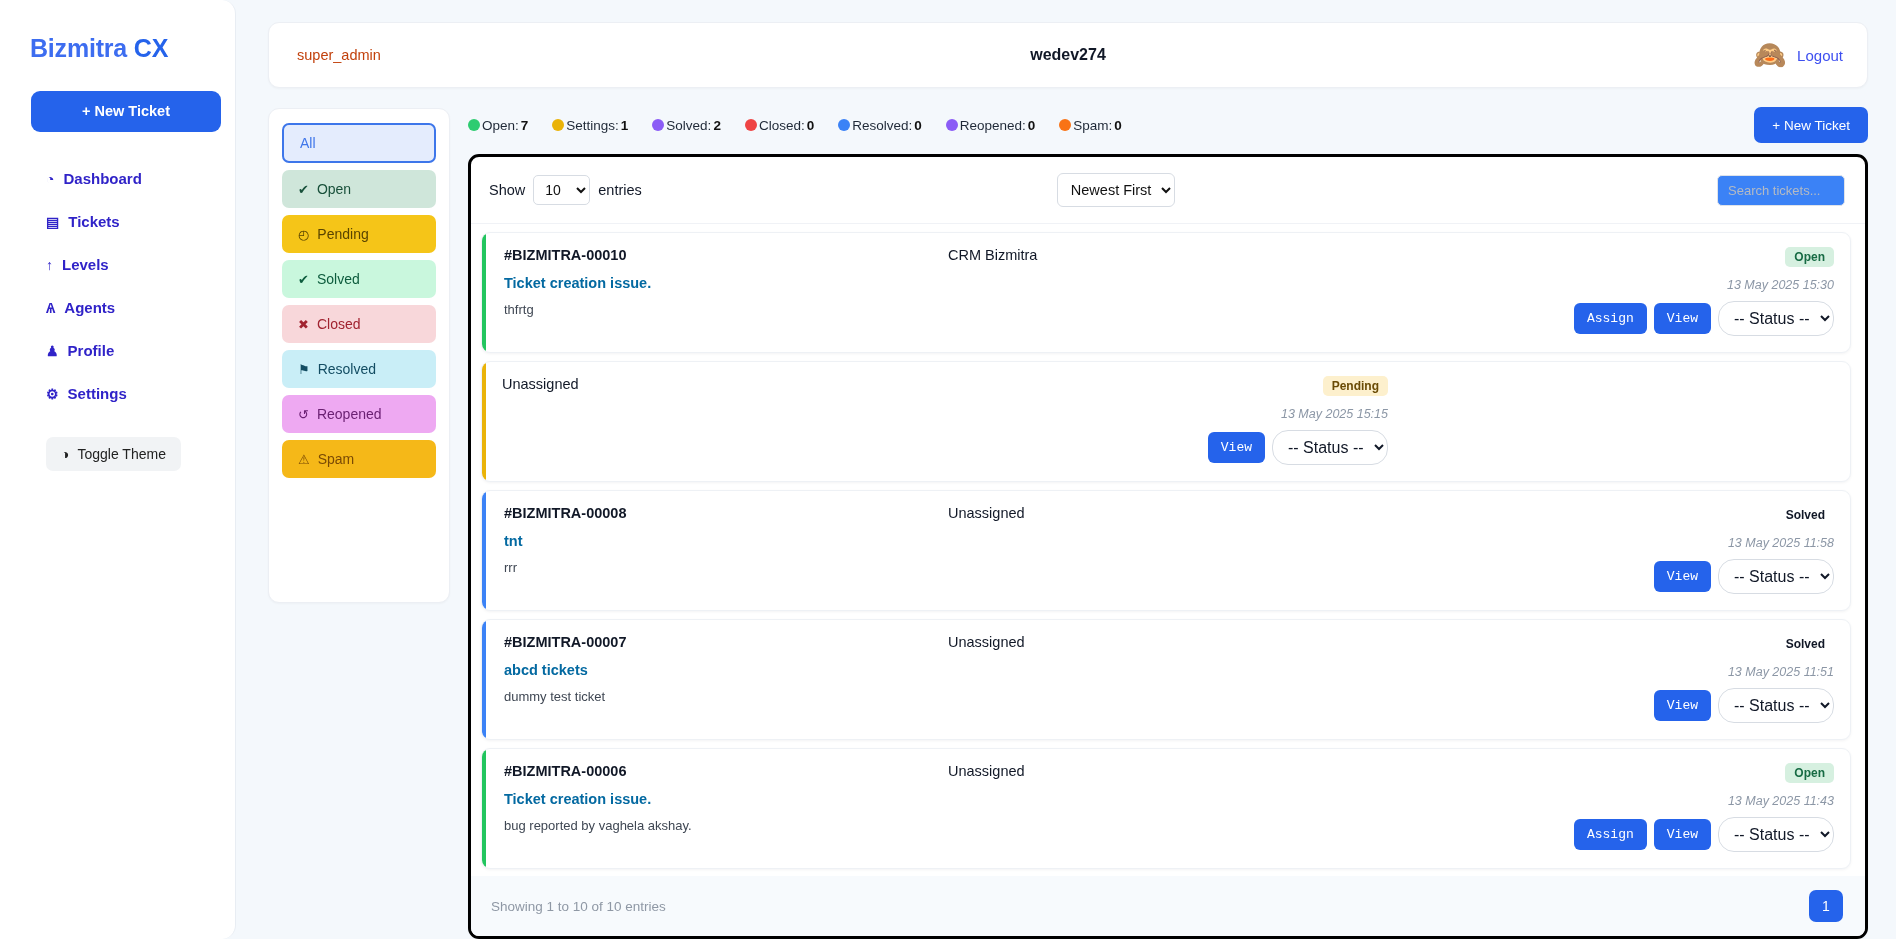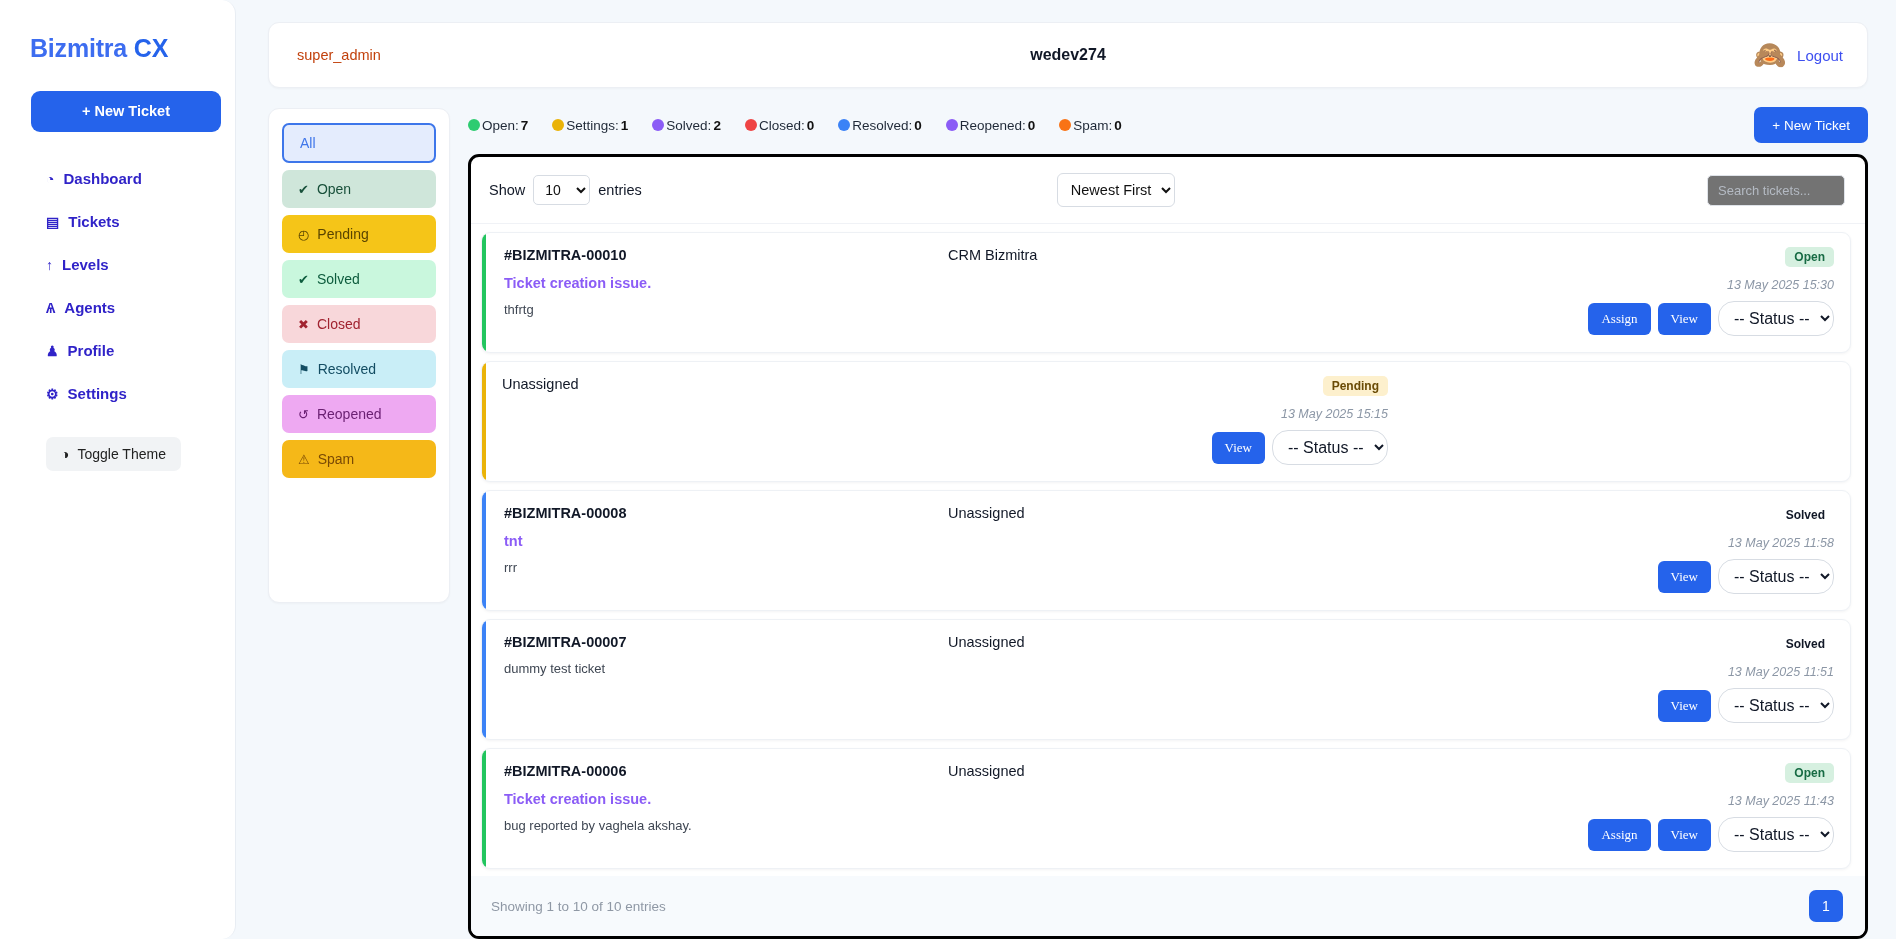--- a/index.html
+++ b/index.html
@@ -175,25 +175,25 @@
   }
   .sort-select {
     margin-left: 415px;
     border: 1px solid #d7dce3; border-radius: 6px;
     padding: 7px 6px 7px 9px; font-size: 14.5px;
     font-family: "Liberation Sans", sans-serif;
     background: #fff; color:#111; cursor:pointer;
   }
   .search-input {
     margin-left: auto;
-    width: 138px;
+    width: 128px;
     border: 1px solid #dfe3e9; border-radius: 5px;
     padding: 7px 10px; font-size: 13px;
     font-family: "Liberation Sans", sans-serif;
-    color:#111; background:#737373;
+    color:#111; background:#3b82f6;
   }
   .search-input::placeholder { color: #b4bac3; }
 
   
   .ticket-scroll {
     flex: 1; min-height: 0;
     overflow-y: scroll;
     padding: 8px 14px 4px 10px;
     position: relative;
   }
@@ -208,38 +208,38 @@
     border-radius: 9px;
     margin-bottom: 8px;
     padding: 14px 16px 16px 14px;
     min-height: 100px;
     box-shadow: 0 1px 3px rgba(16,24,40,.05);
     overflow: hidden;
   }
   .ticket .accent { position:absolute; left:0; top:0; bottom:0; width:4px; border-radius: 9px 0 0 9px; }
   .t-grid { display: grid; grid-template-columns: 1fr 1fr 1fr; }
   .t-id { font-size: 14.5px; font-weight: bold; color: #111827; padding-left: 8px; }
-  .t-subject { font-size: 14.5px; font-weight: bold; color: #8b5cf6; padding-left: 8px; margin-top: 12px; }
+  .t-subject { font-size: 14.5px; font-weight: bold; color: #0369a1; padding-left: 8px; margin-top: 12px; }
   .t-desc { font-size: 13px; color: #3f4753; padding-left: 8px; margin-top: 11px; }
   .t-assignee { font-size: 14.5px; color: #111827; text-align: left; padding-left: 6px; }
   .t-right { text-align: right; }
   .badge {
     display: inline-block;
     font-size: 12px; font-weight: bold;
     padding: 3px 9px; border-radius: 5px;
   }
   .b-open { background:#d6f0e0; color:#176b44; }
   .b-pending { background:#fdf0cd; color:#6a4b05; }
   .b-solved { background:#ffffff; color:#111827; }
   .t-date { font-size: 12.5px; font-style: italic; color: #8c97a6; margin-top: 11px; }
   .t-actions { display: flex; align-items: center; justify-content: flex-end; gap: 7px; margin-top: 9px; }
   .btn-blue {
     background:#2563eb; color:#fff; border:none;
     border-radius:6px; font-size:13px; padding:8px 13px;
-    cursor:pointer; font-family:Liberation Serif, serif;
+    cursor:pointer; font-family:Liberation Mono, monospace;
   }
   .status-select {
     border:1px solid #d7dce3; border-radius:16px;
     background:#fff; color:#111827;
     font-size:16px; padding:7px 7px 7px 11px;
     font-family:"Liberation Sans", sans-serif;
     cursor:pointer;
   }
 
   .table-footer {
@@ -464,20 +464,21 @@
           </select>
         </div>
       </div>
     </div>
   </div>
   <div class="ticket">
     <span class="accent" style="background:#3b82f6"></span>
     <div class="t-grid">
       <div>
         <div class="t-id">#BIZMITRA-00007</div>
+        <div class="t-subject">abcd tickets</div>
         <div class="t-desc">dummy test ticket</div>
       </div>
       <div class="t-assignee">Unassigned</div>
       <div class="t-right">
         <span class="badge b-solved">Solved</span>
         <div class="t-date">13 May 2025 11:51</div>
         <div class="t-actions">
 
           <button class="btn-blue">View</button>
           <select class="status-select">

